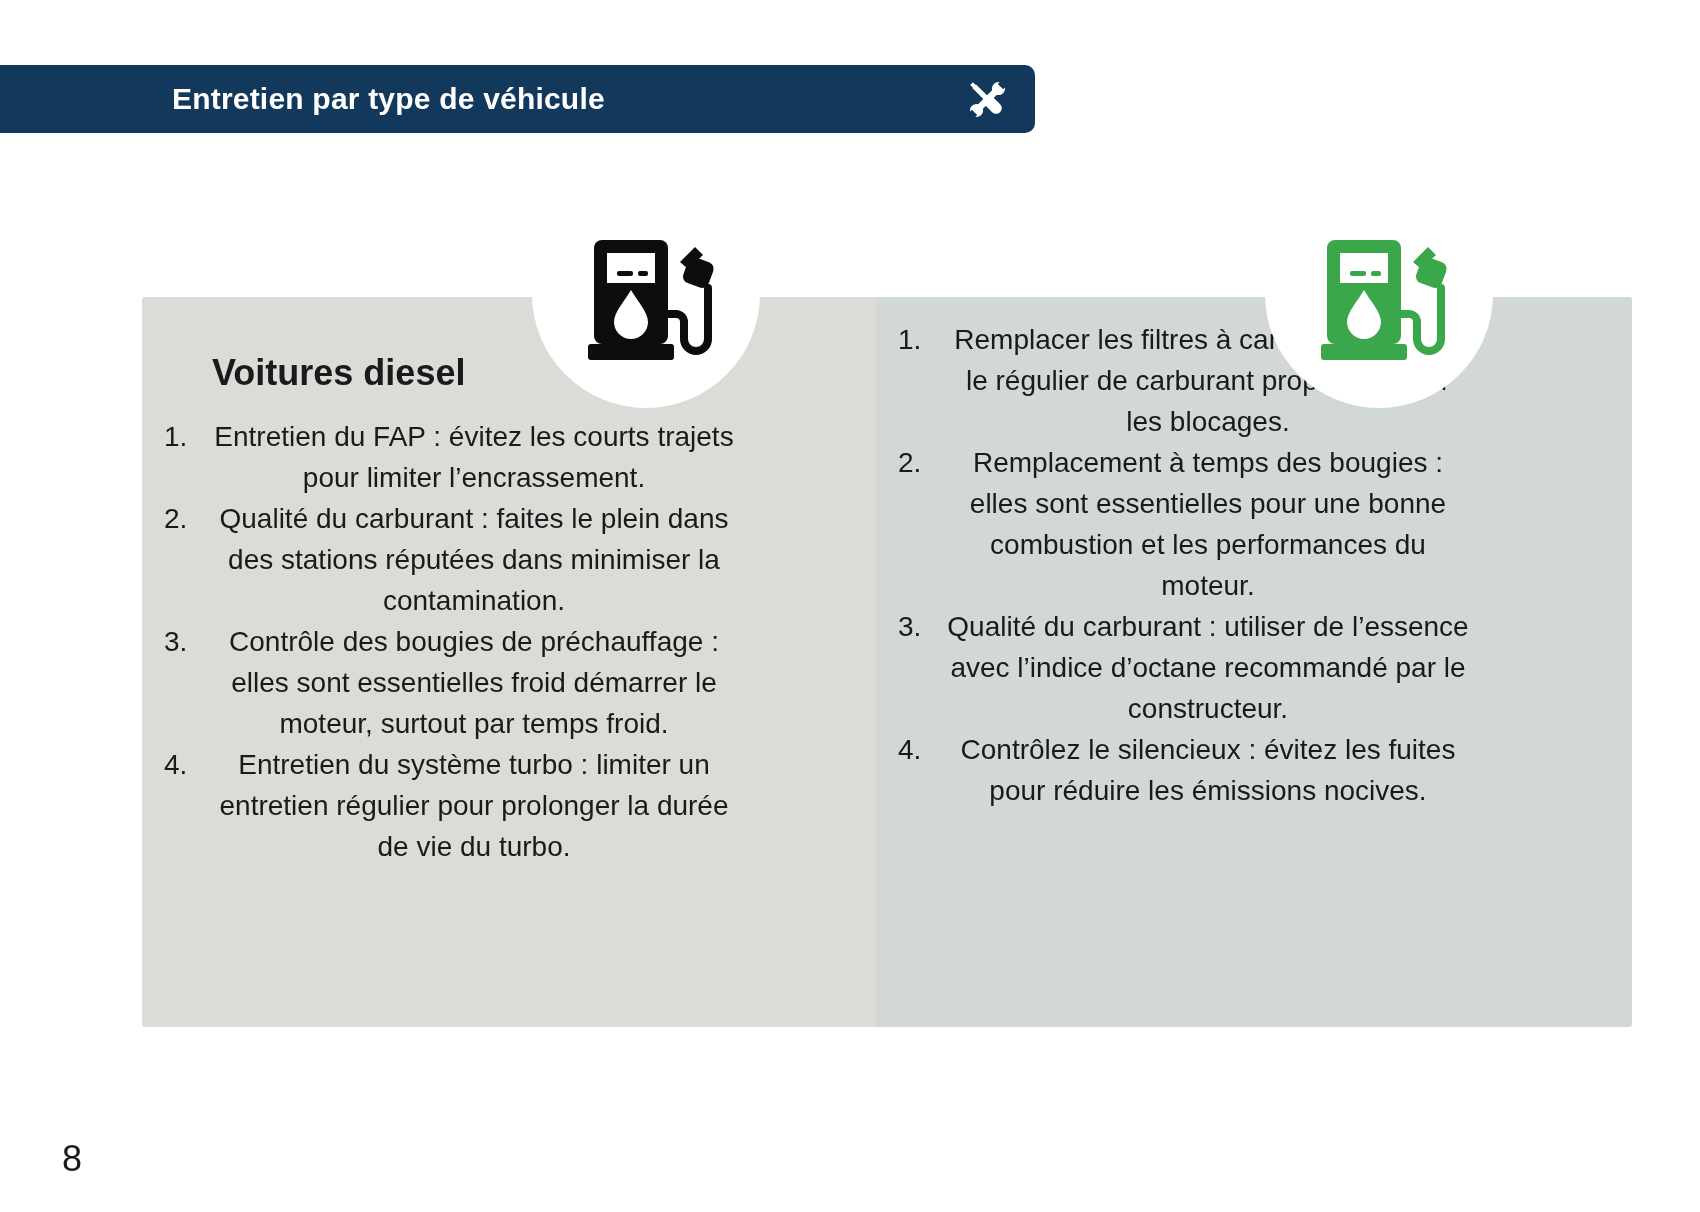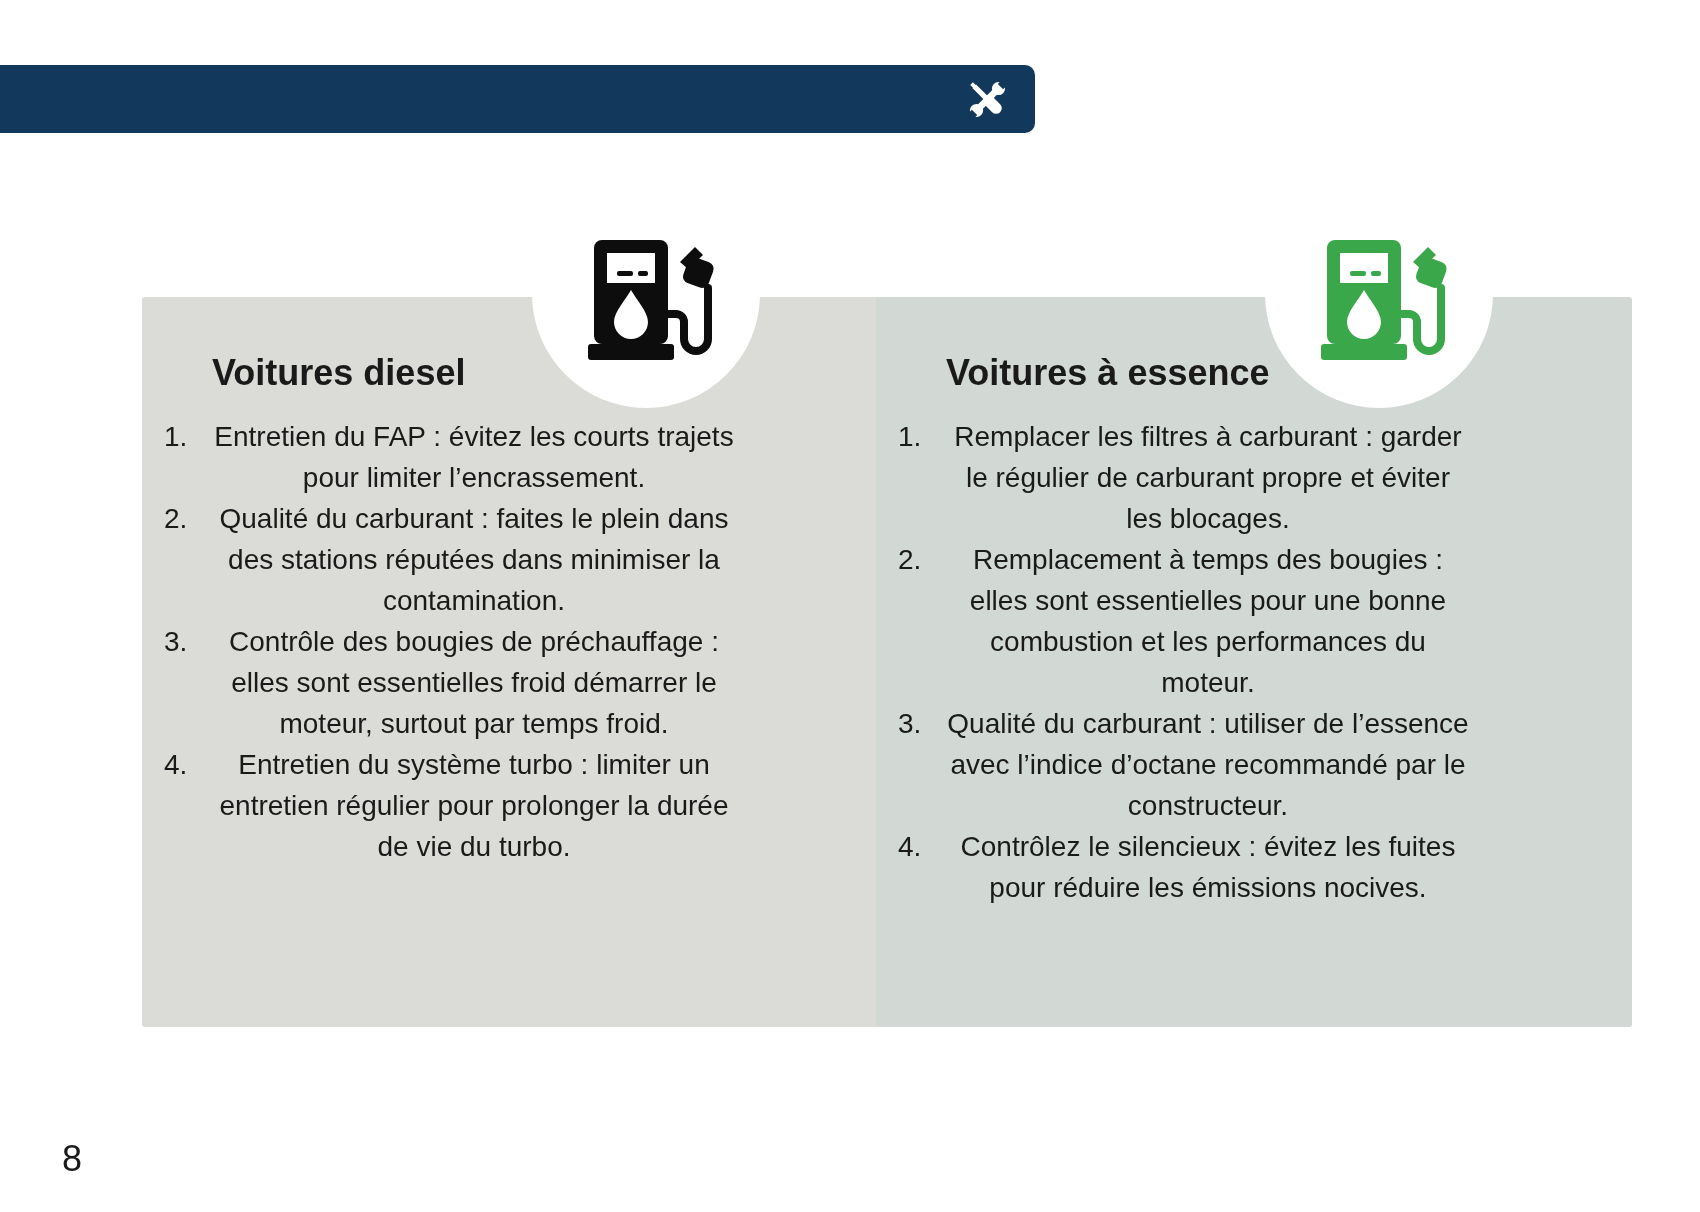--- a/index.html
+++ b/index.html
@@ -67,20 +67,21 @@
   .page-number{
     position:absolute;left:62px;top:1138px;font-size:36px;color:var(--text,#1a1a1a);
   }
 </style>
 </head>
 <body>
 
 <div class="page">
 
   <div class="header-bar">
+    <span class="header-title">Entretien par type de véhicule</span>
     <svg class="header-icon" viewBox="0 0 100 100" aria-hidden="true">
 
       <g transform="rotate(45 50 50)">
         <circle cx="50" cy="17" r="14" fill="#ffffff"></circle>
         <rect x="42" y="-2" width="16" height="13" fill="#12385c"></rect>
         <rect x="43" y="24" width="14" height="52" fill="#ffffff"></rect>
         <circle cx="50" cy="83" r="14" fill="#ffffff"></circle>
         <rect x="42" y="89" width="16" height="13" fill="#12385c"></rect>
       </g>
 
@@ -96,21 +97,20 @@
     <h2 class="card-title">Voitures diesel</h2>
     <ol class="tips-list">
       <li>Entretien du FAP : évitez les courts trajets pour limiter l’encrassement.</li>
       <li>Qualité du carburant : faites le plein dans des stations réputées dans minimiser la contamination.</li>
       <li>Contrôle des bougies de préchauffage : elles sont essentielles froid démarrer le moteur, surtout par temps froid.</li>
       <li>Entretien du système turbo : limiter un entretien régulier pour prolonger la durée de vie du turbo.</li>
     </ol>
   </section>
 
   <section class="card card-petrol">
-    <h2 class="card-title">Voitures à essence</h2>
     <ol class="tips-list">
       <li>Remplacer les filtres à carburant : garder le régulier de carburant propre et éviter les blocages.</li>
       <li>Remplacement à temps des bougies : elles sont essentielles pour une bonne combustion et les performances du moteur.</li>
       <li>Qualité du carburant : utiliser de l’essence avec l’indice d’octane recommandé par le constructeur.</li>
       <li>Contrôlez le silencieux : évitez les fuites pour réduire les émissions nocives.</li>
     </ol>
   </section>
 
   <div class="icon-circle circle-diesel"></div>
   <div class="icon-circle circle-petrol"></div>

